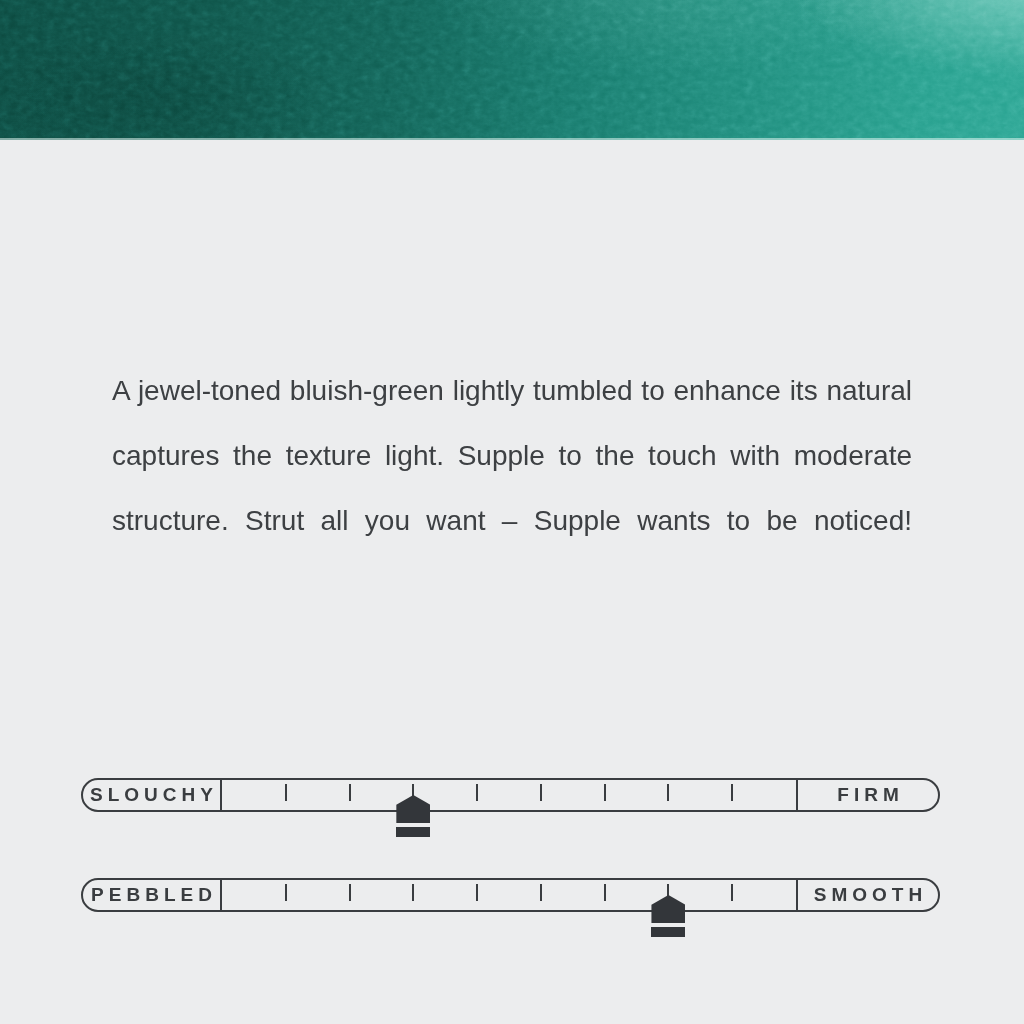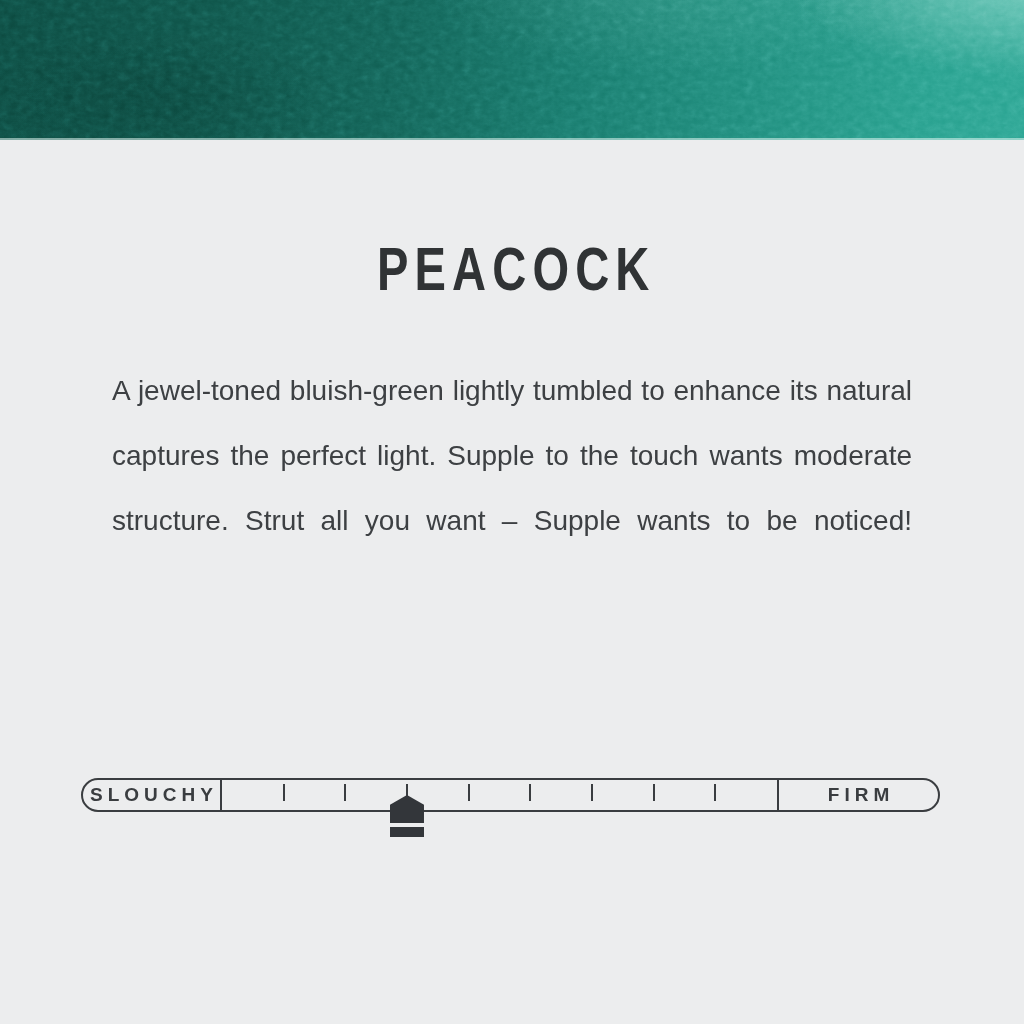--- a/index.html
+++ b/index.html
@@ -58,21 +58,21 @@
     border:2px solid #3a3d40; border-radius:17px;
     display:flex; background:transparent;
   }
   .scale-label {
     display:flex; align-items:center; justify-content:center;
     font-weight:bold; font-size:19px; color:#3a3d40;
     letter-spacing:5px; text-indent:5px;
     flex:0 0 auto;
   }
   .scale-label.left  { width:139px; border-right:2px solid #3a3d40; }
-  .scale-label.right { width:161px; border-left:2px solid #3a3d40; }
+  .scale-label.right { width:142px; border-left:2px solid #3a3d40; }
   .scale-track { position:relative; flex:1 1 auto; }
   .tick {
     position:absolute; top:4px; width:2px; height:17px;
     background:#3a3d40; transform:translateX(-50%);
   }
   .marker {
     position:absolute; top:15px; width:34px;
     transform:translateX(-50%);
     z-index:3;
   }
@@ -97,27 +97,24 @@
         <filter id="leatherGrain" x="0" y="0" width="100%" height="100%">
           <feTurbulence type="fractalNoise" baseFrequency="0.11 0.16" numOctaves="4" seed="7" result="n"></feTurbulence>
           <feColorMatrix in="n" type="saturate" values="0"></feColorMatrix>
         </filter>
       </defs>
       <rect width="1024" height="140" filter="url(#leatherGrain)"></rect>
     </svg>
     <div class="edge-light"></div>
   </div>
 
-  <h1 class="title">
-    <span class="title-inner">PEACOCK</span>
-  </h1>
 
   <div class="desc">
     <div class="line">A jewel-toned bluish-green lightly tumbled to enhance its natural</div>
-    <div class="line">captures the perfect light. Supple to the touch wants moderate</div>
+    <div class="line">captures the texture light. Supple to the touch with moderate</div>
     <div class="line">structure. Strut all you want – Supple wants to be noticed!</div>
   </div>
 
   <div class="scale" id="scale-0">
     <div class="scale-label left">SLOUCHY</div>
     <div class="scale-track">
         <div class="tick" style="left: 11.1111%;"></div>
         <div class="tick" style="left: 22.2222%;"></div>
         <div class="tick" style="left: 33.3333%;"></div>
         <div class="tick" style="left: 44.4444%;"></div>
@@ -126,14 +123,32 @@
         <div class="tick" style="left: 77.7778%;"></div>
         <div class="tick" style="left: 88.8889%;"></div>
         <div class="marker" style="left: 33.3333%;">
           <div class="nib"></div>
           <div class="bar"></div>
         </div>
       </div>
     <div class="scale-label right">FIRM</div>
   </div>
 
+  <div class="scale" id="scale-1">
+    <div class="scale-label left">PEBBLED</div>
+    <div class="scale-track">
+        <div class="tick" style="left: 11.1111%;"></div>
+        <div class="tick" style="left: 22.2222%;"></div>
+        <div class="tick" style="left: 33.3333%;"></div>
+        <div class="tick" style="left: 44.4444%;"></div>
+        <div class="tick" style="left: 55.5556%;"></div>
+        <div class="tick" style="left: 66.6667%;"></div>
+        <div class="tick" style="left: 77.7778%;"></div>
+        <div class="tick" style="left: 88.8889%;"></div>
+        <div class="marker" style="left: 77.7778%;">
+          <div class="nib"></div>
+          <div class="bar"></div>
+        </div>
+      </div>
+    <div class="scale-label right">SMOOTH</div>
+  </div>
 
 </div>
 
 </body></html>

